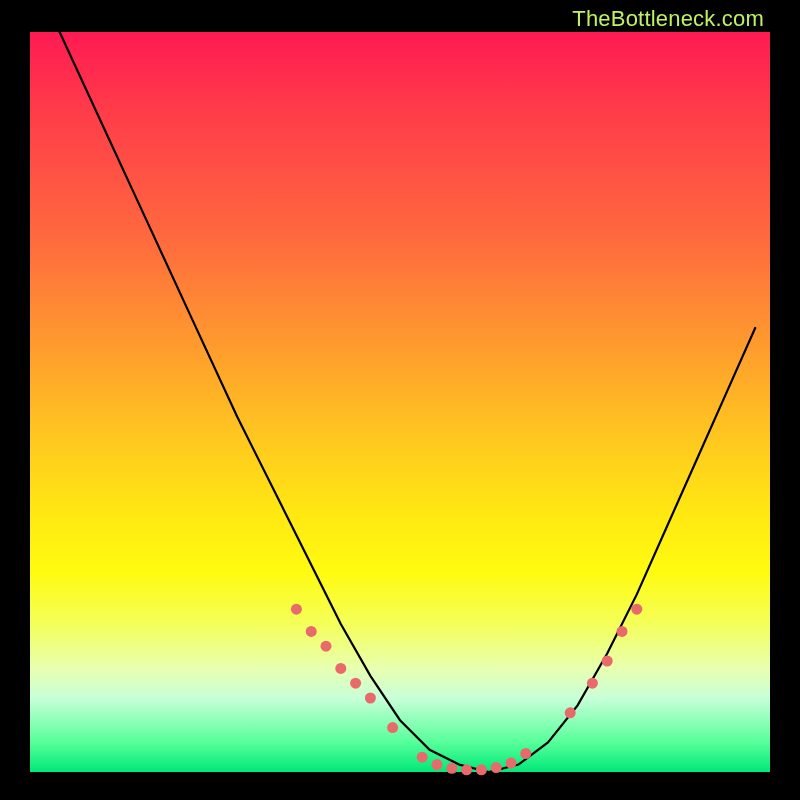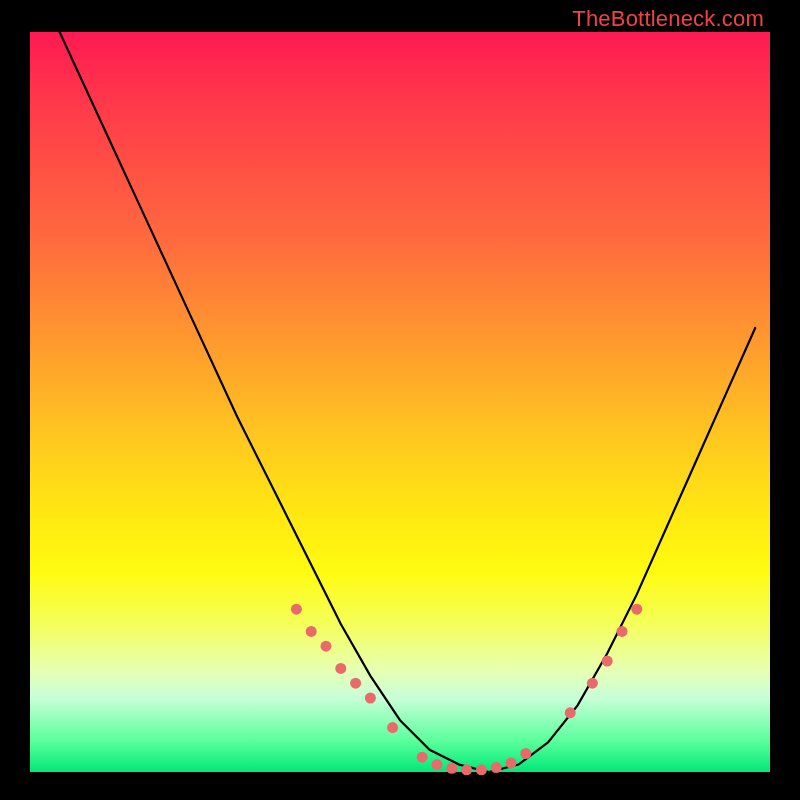--- a/index.html
+++ b/index.html
@@ -39,21 +39,21 @@
       #e8ffb0 86%,
       #c8ffd8 90%,
       #56ff9a 96%,
       #00e878 100%
     );
   }
   .watermark {
     position: absolute;
     top: 6px;
     right: 36px;
-    color: #ef4444;
+    color: #bef264;
     font-size: 22px;
     font-weight: 400;
     letter-spacing: 0.2px;
     user-select: none;
   }
   svg.curve {
     position: absolute;
     left: 0;
     top: 0;
     width: 740px;

